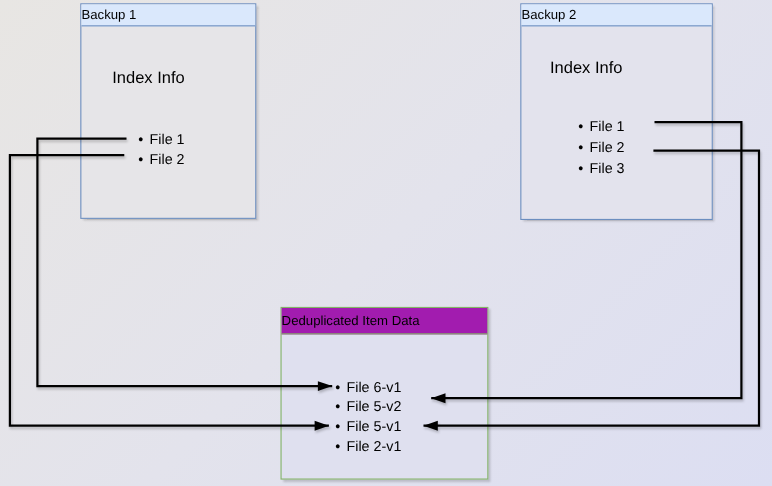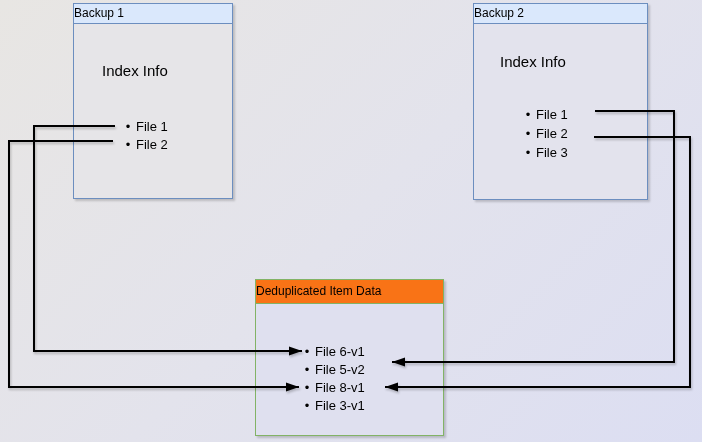--- a/index.html
+++ b/index.html
@@ -33,21 +33,21 @@
     height: 20px; line-height: 19px;
     text-align: left;
     font-size: 12px; font-weight: normal;
   }
   .backup .box-header {
     background: #dae8fc;
     border-bottom: 1px solid #6c8ebf;
   }
   .dedup .box-header {
     height: 24px; line-height: 23px;
-    background: #f97316;
+    background: #a21caf;
     border-bottom: 1px solid #82b366;
   }
   .box-label {
     position: absolute;
     font-size: 15px;
     height: 18px; line-height: 18px;
     white-space: nowrap;
   }
   #box-backup1 .box-label { left: 28px; top: 58px; }
   #box-backup2 .box-label { left: 26px; top: 49px; }
@@ -128,25 +128,25 @@
         <li>
           <span class="bullet">•</span>
           <span class="item-label">File 6-v1</span>
         </li>
         <li>
           <span class="bullet">•</span>
           <span class="item-label">File 5-v2</span>
         </li>
         <li>
           <span class="bullet">•</span>
-          <span class="item-label">File 8-v1</span>
+          <span class="item-label">File 5-v1</span>
         </li>
         <li>
           <span class="bullet">•</span>
-          <span class="item-label">File 3-v1</span>
+          <span class="item-label">File 2-v1</span>
         </li>
       </ul>
   </div>
 
   <svg class="connections" viewBox="0 0 702 442" xmlns="http://www.w3.org/2000/svg">
       <polyline points="115,126 34,126 34,351 302,351" fill="none" stroke="#000000" stroke-width="2"></polyline>
       <path d="M 302 351 L 289 346.5 L 289 355.5 Z" fill="#000000"></path>
       <polyline points="113,141 9,141 9,387 299,387" fill="none" stroke="#000000" stroke-width="2"></polyline>
       <path d="M 299 387 L 286 382.5 L 286 391.5 Z" fill="#000000"></path>
       <polyline points="595,111 674,111 674,362 392,362" fill="none" stroke="#000000" stroke-width="2"></polyline>

